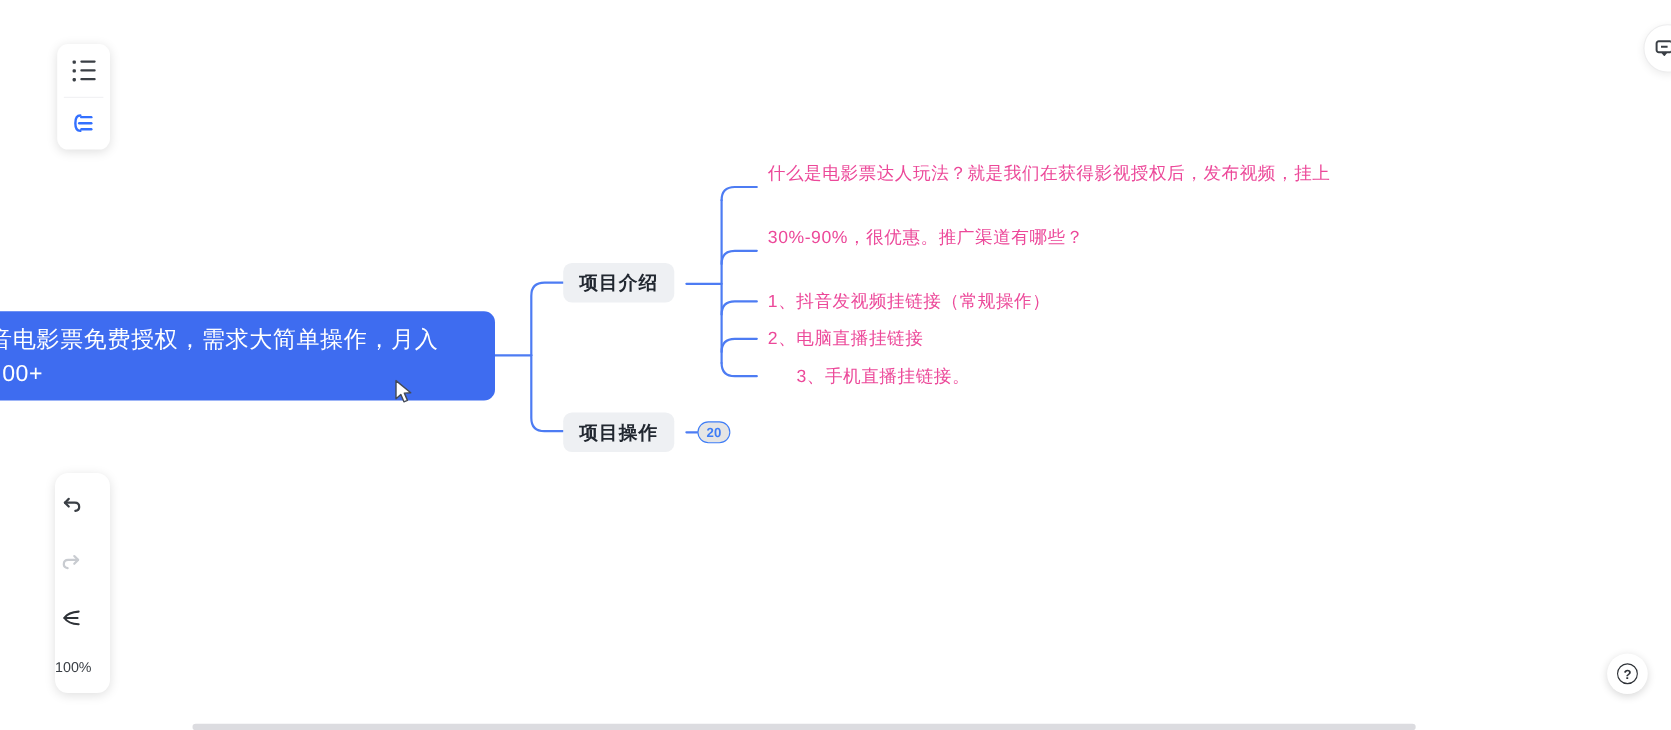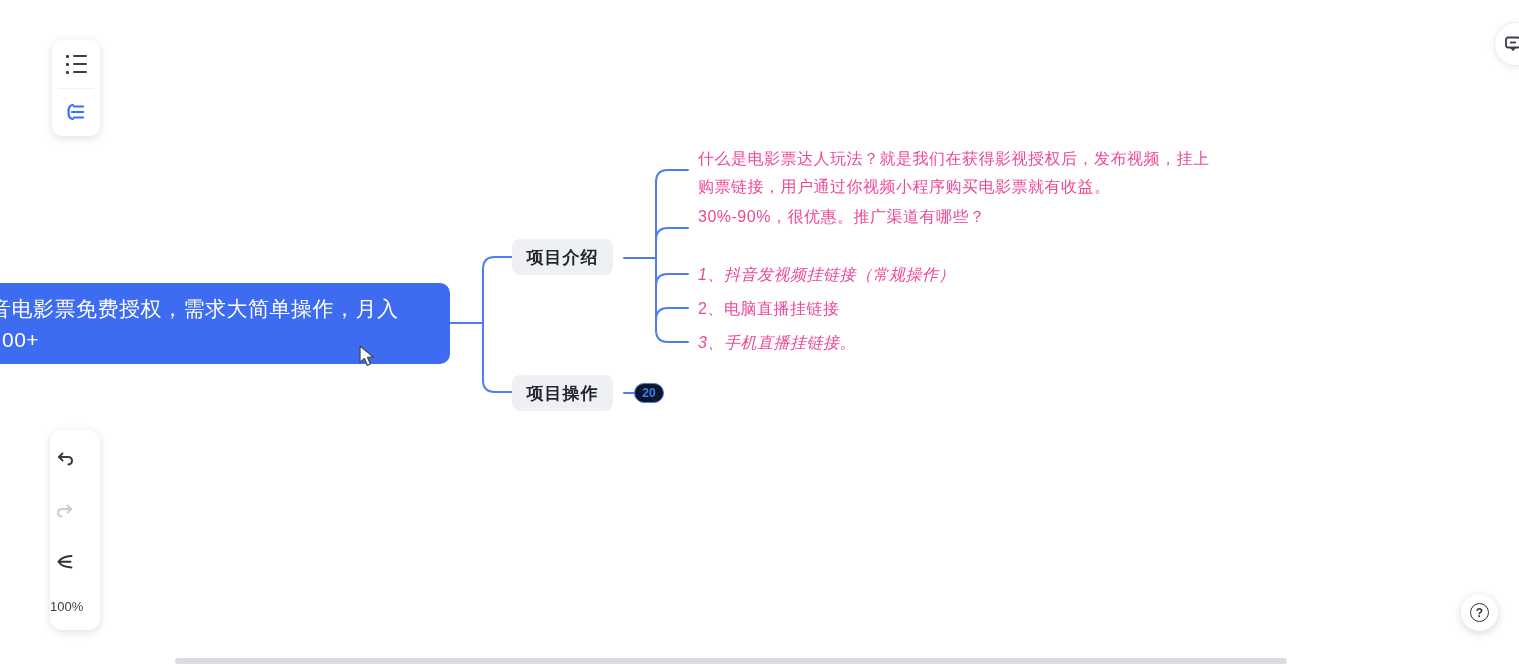--- a/index.html
+++ b/index.html
@@ -23,21 +23,21 @@
   .branch-node {
     position:absolute; width:101px; height:36px;
     background:#eef0f3; border-radius:8px;
     display:flex; align-items:center; justify-content:center;
     font-weight:bold; font-size:17px; color:#212730; letter-spacing:1px;
   }
   .branch-intro { left:512px; top:239px; }
   .branch-ops   { left:512px; top:375px; }
   .count-badge {
     position:absolute; left:634px; top:383px; width:30px; height:20px;
-    background:#0f172a; border:1.6px solid #3f7df6; border-radius:10px;
+    background:#e5e5e5; border:1.6px solid #3f7df6; border-radius:10px;
     color:#3f7df6; font-size:12px; font-weight:bold;
     display:flex; align-items:center; justify-content:center;
   }
   .topic-text {
     position:absolute; font-size:16px; line-height:28px;
     color:#ec4899; letter-spacing:0.5px; white-space:nowrap;
   }
   .topic-single { line-height:22px; }
 
   
@@ -115,32 +115,31 @@
 </div>
 <div class="branch-node branch-ops">
   <span>项目操作</span>
 </div>
 <div class="count-badge">
   <span>20</span>
 </div>
 
 <div class="topic-text" style="left:698px; top:145px;">
   <div>什么是电影票达人玩法？就是我们在获得影视授权后，发布视频，挂上</div>
-  <div>购票链接，用户通过你视频小程序购买电影票就有收益。</div>
 </div>
 <div class="topic-text" style="left:698px; top:203px;">
   <div>30%-90%，很优惠。推广渠道有哪些？</div>
 </div>
-<div class="topic-text topic-single" style="left:698px; top:264px;font-style:italic;">
+<div class="topic-text topic-single" style="left:698px; top:264px;">
   <div>1、抖音发视频挂链接（常规操作）</div>
 </div>
 <div class="topic-text topic-single" style="left:698px; top:298px;">
   <div>2、电脑直播挂链接</div>
 </div>
-<div class="topic-text topic-single" style="left:698px; top:332px;font-style:italic;">
+<div class="topic-text topic-single" style="left:724px; top:332px;">
   <div>3、手机直播挂链接。</div>
 </div>
 
 <div class="card tl-card">
   <div class="tl-btn">
     <span class="outline-icon">
       <span class="row">
           <span class="dot"></span>
           <span class="bar"></span>
         </span>

